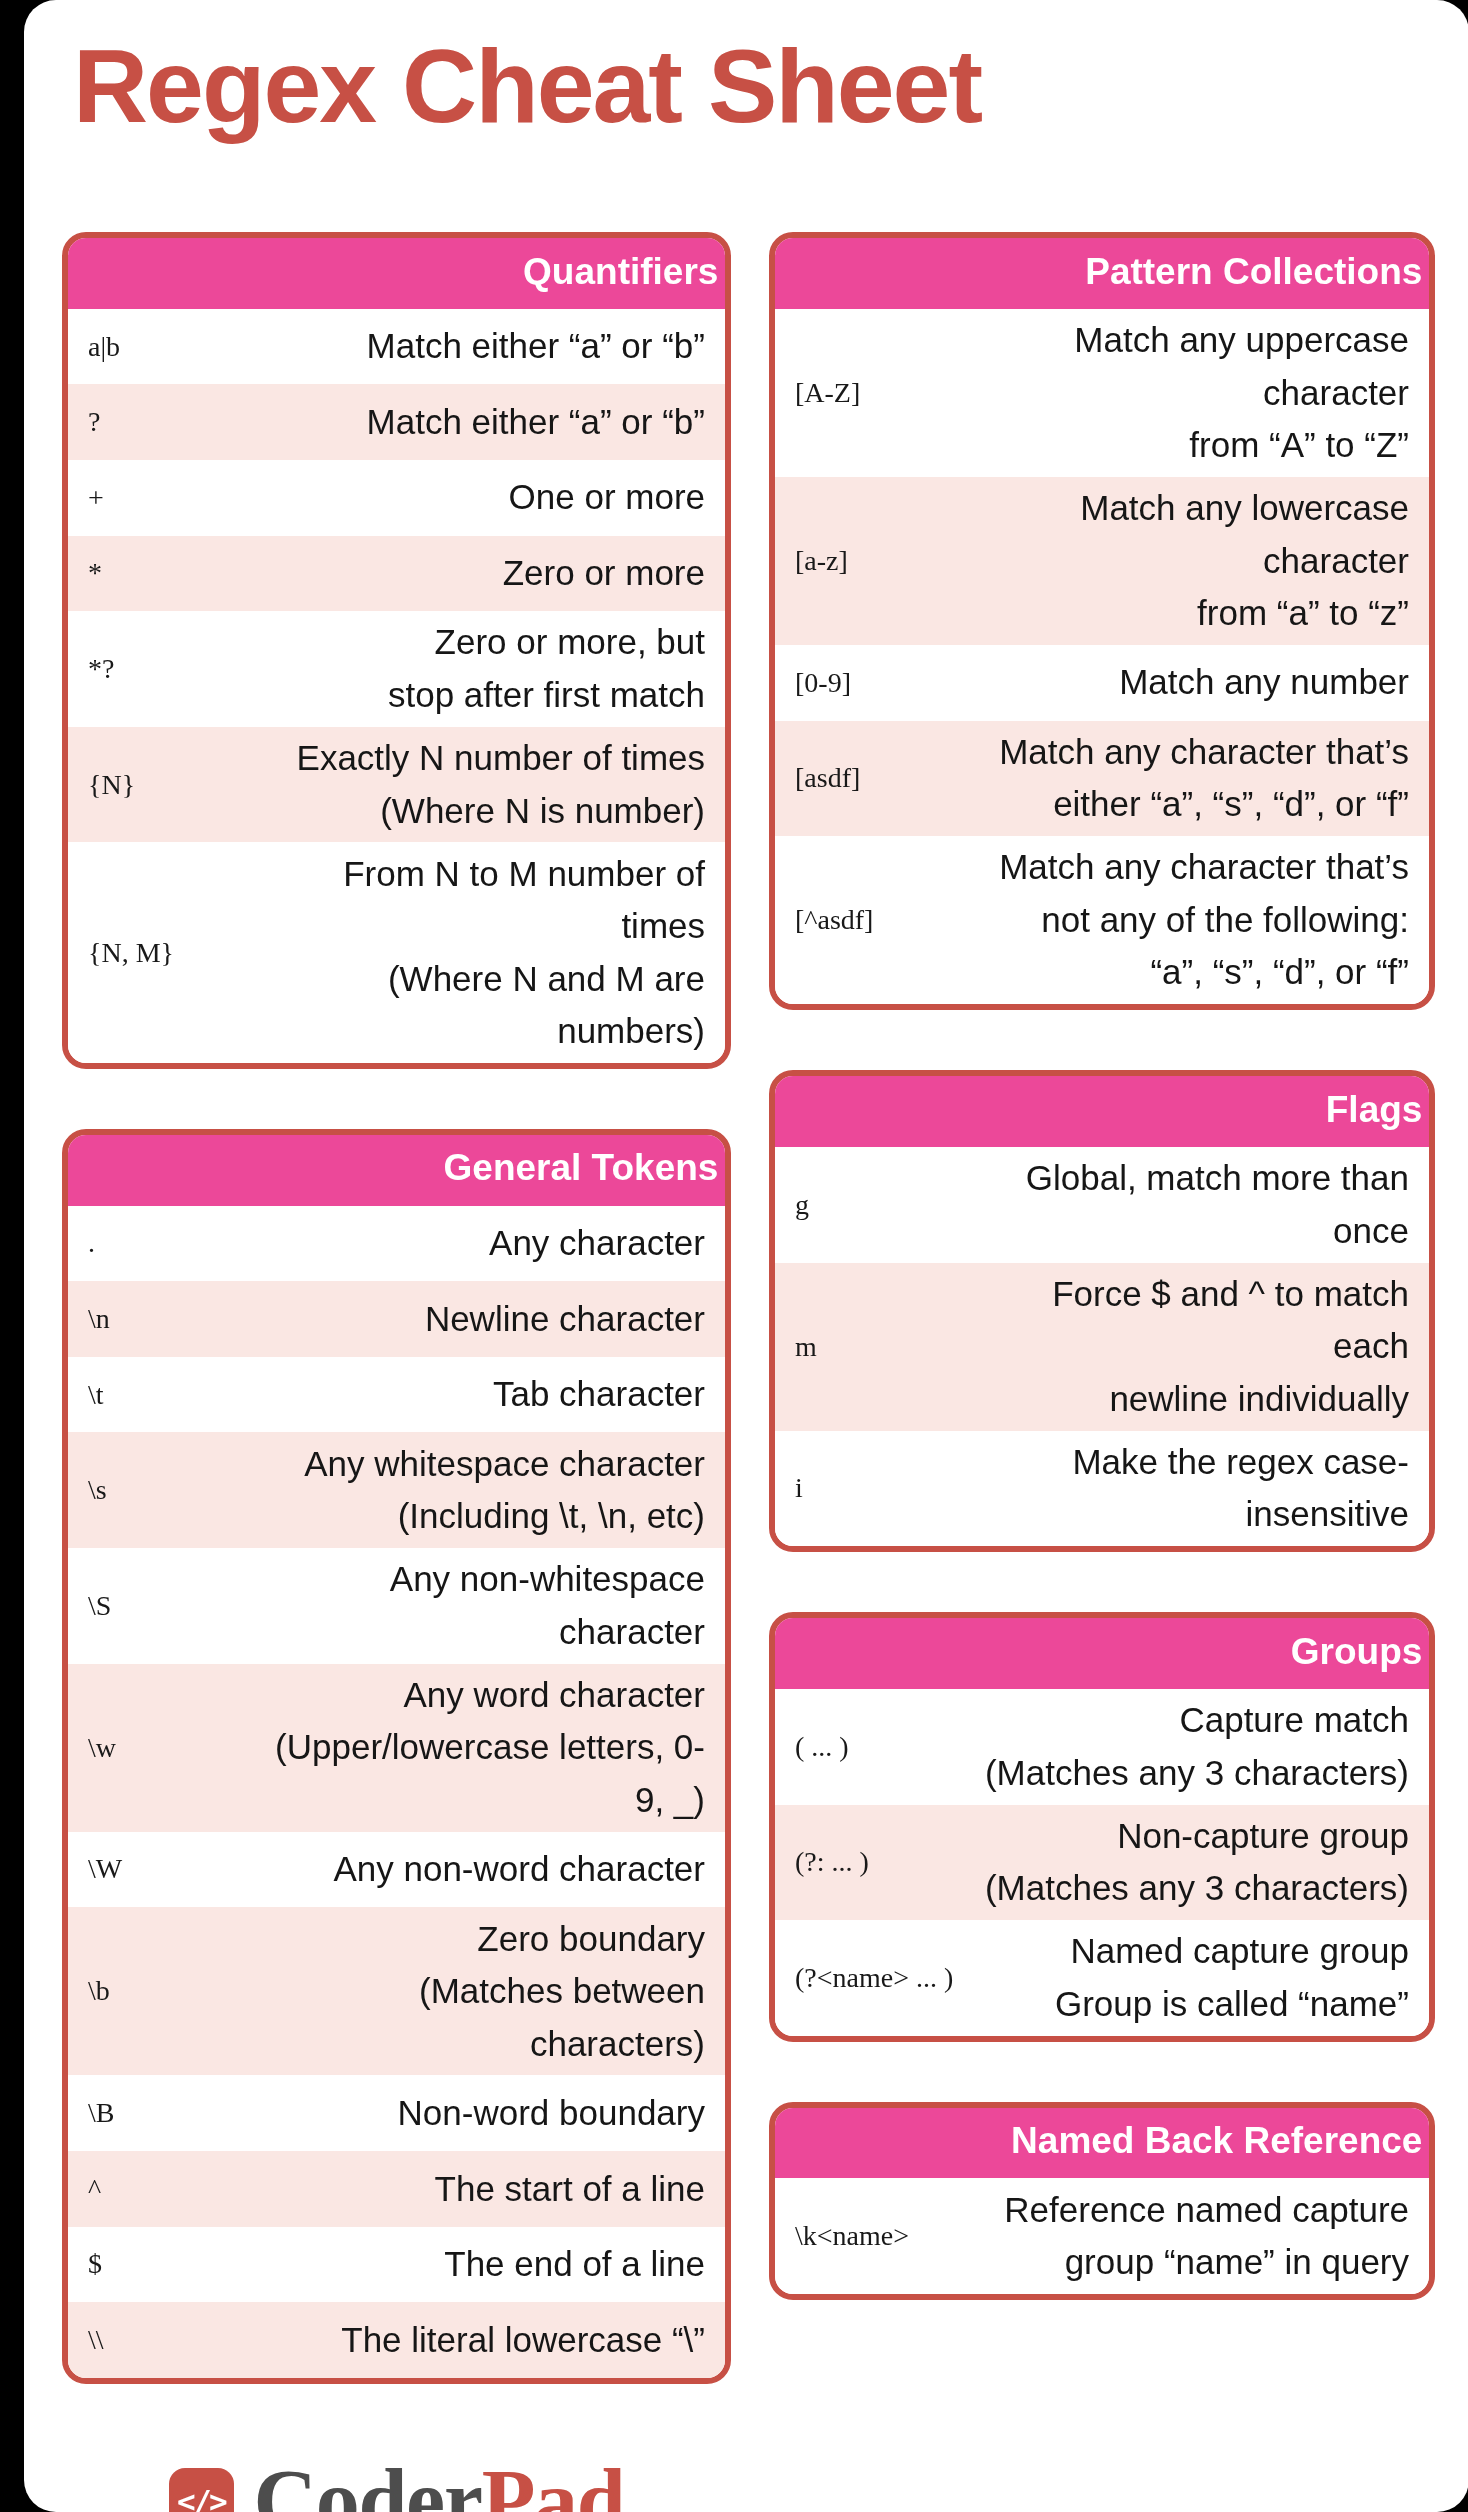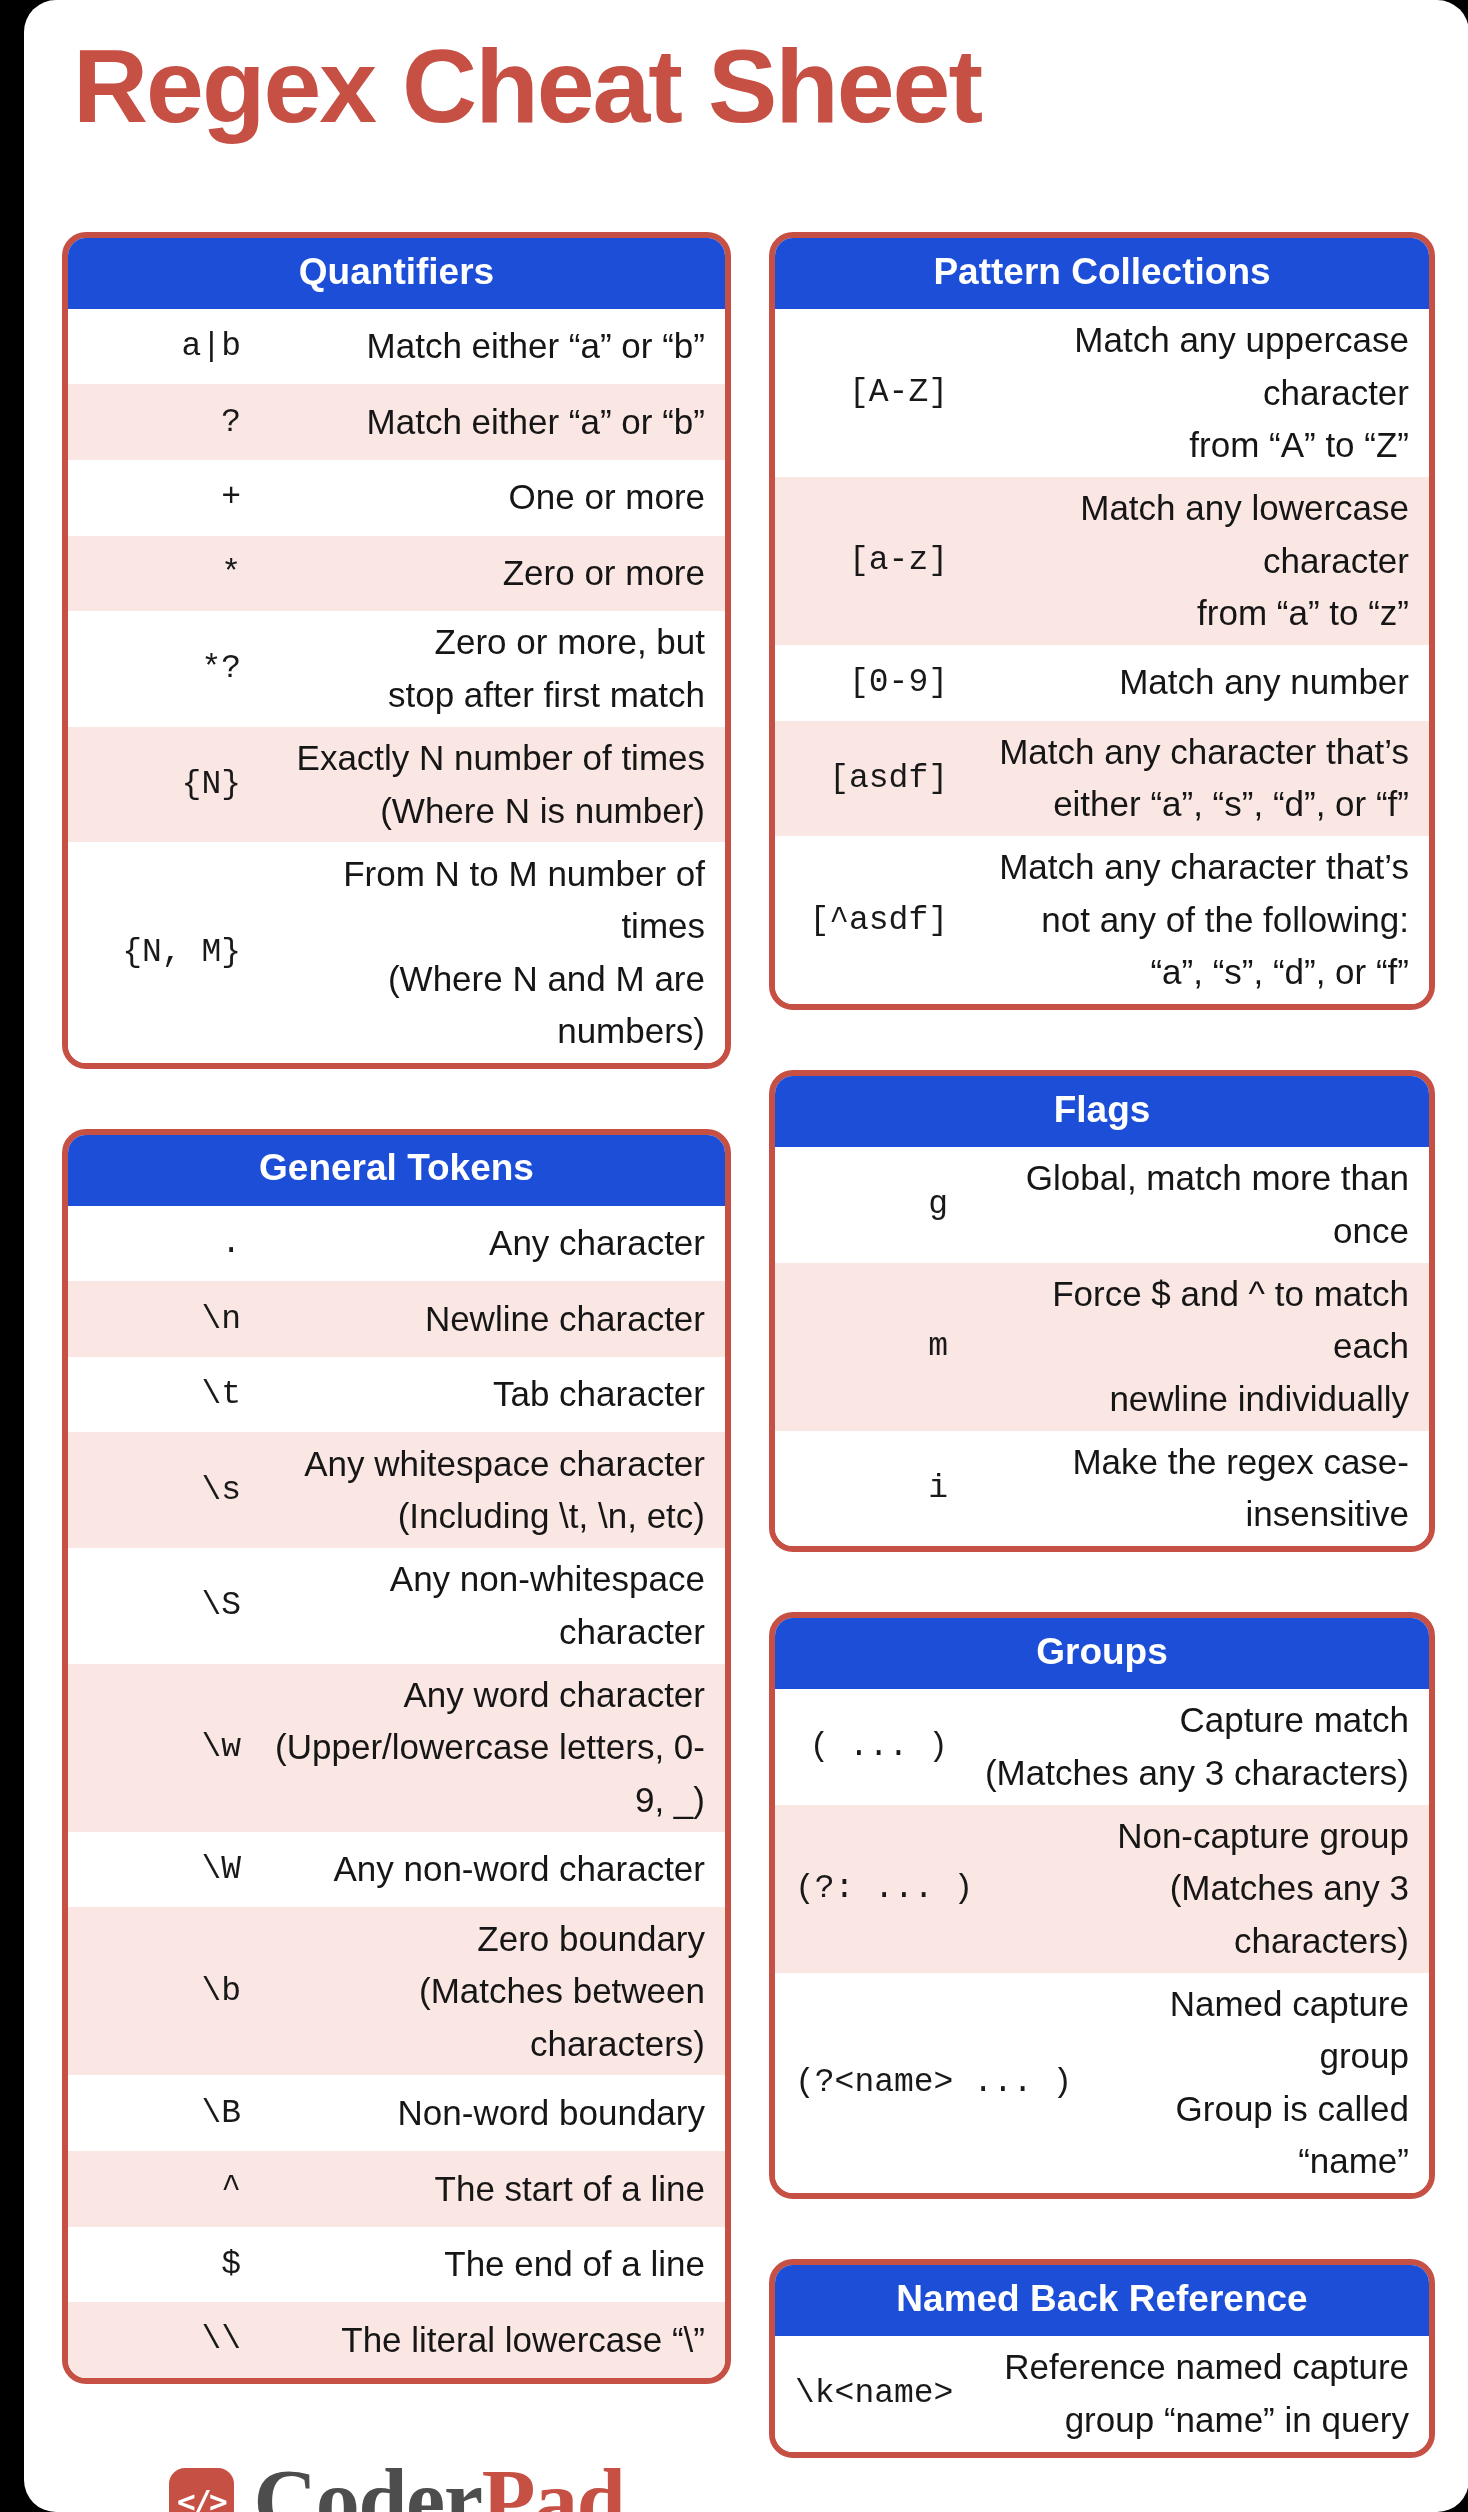--- a/index.html
+++ b/index.html
@@ -29,44 +29,44 @@
   .col-left{left:38px;width:669px;}
   .col-right{left:745px;width:666px;}
   .rtable{
     border:6.6px solid #C75045;
     border-radius:24px;
     overflow:hidden;
     background:#fff;
     margin-bottom:60px;
   }
   .thead{
-    background:#1d4ed8;
+    background:#ec4899;
     color:#fff;
-    text-align:center;
+    text-align:right;
     font-size:37px;
     font-weight:700;
     padding:14.6px 6.6px 17.3px 6.6px;
     line-height:1.05;
   }
   .row{
     display:flex;
     align-items:center;
     gap:20px;
     padding:5.3px 20px;
     min-height:65px;
     background:#fff;
   }
   .row.alt{background:#FAE7E3;}
   .code{
-    font-family:Liberation Mono, monospace;
-    font-size:33px;
+    font-family:Liberation Serif, serif;
+    font-size:28px;
     color:#191919;
     white-space:pre;
     min-width:153px;
-    text-align:right;
+    text-align:left;
     flex:none;
   }
   .desc{
     flex:1;
     text-align:right;
     font-size:35px;
     line-height:1.5;
     color:#161616;
   }
   .footer{

